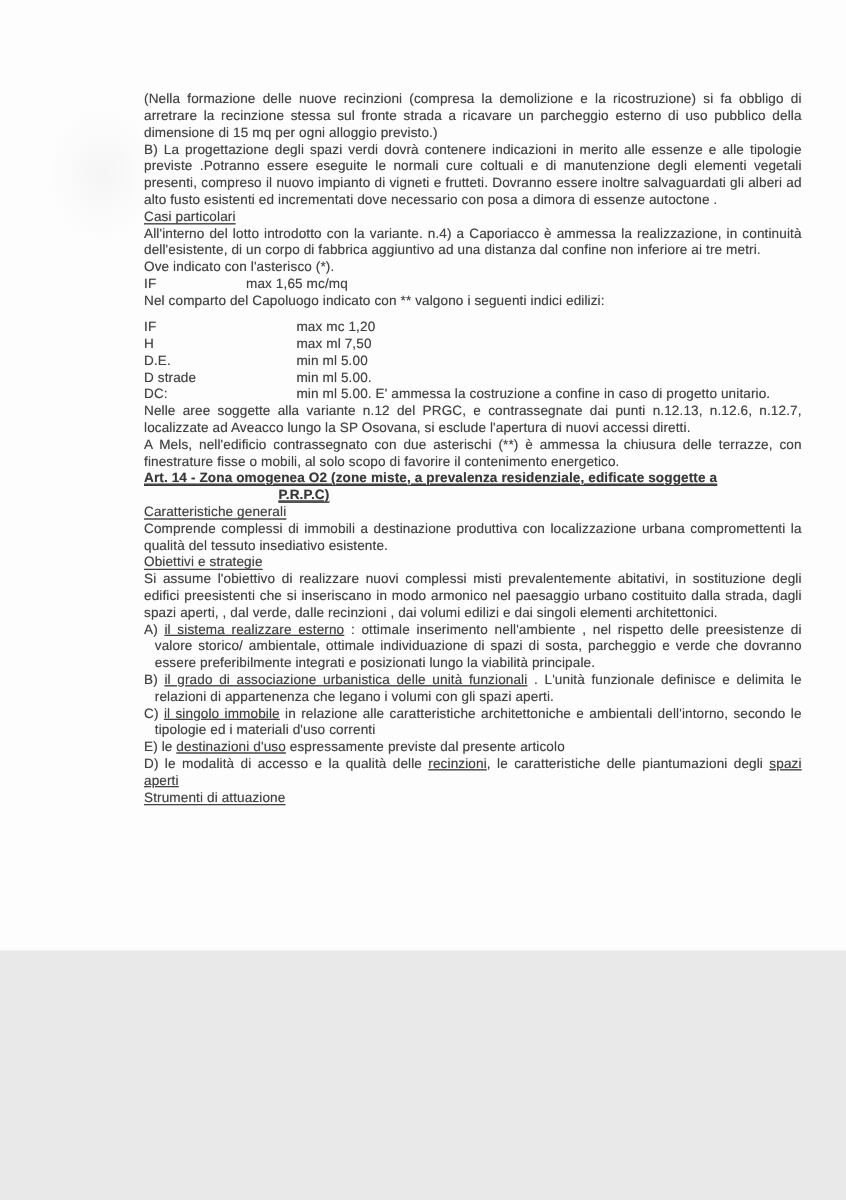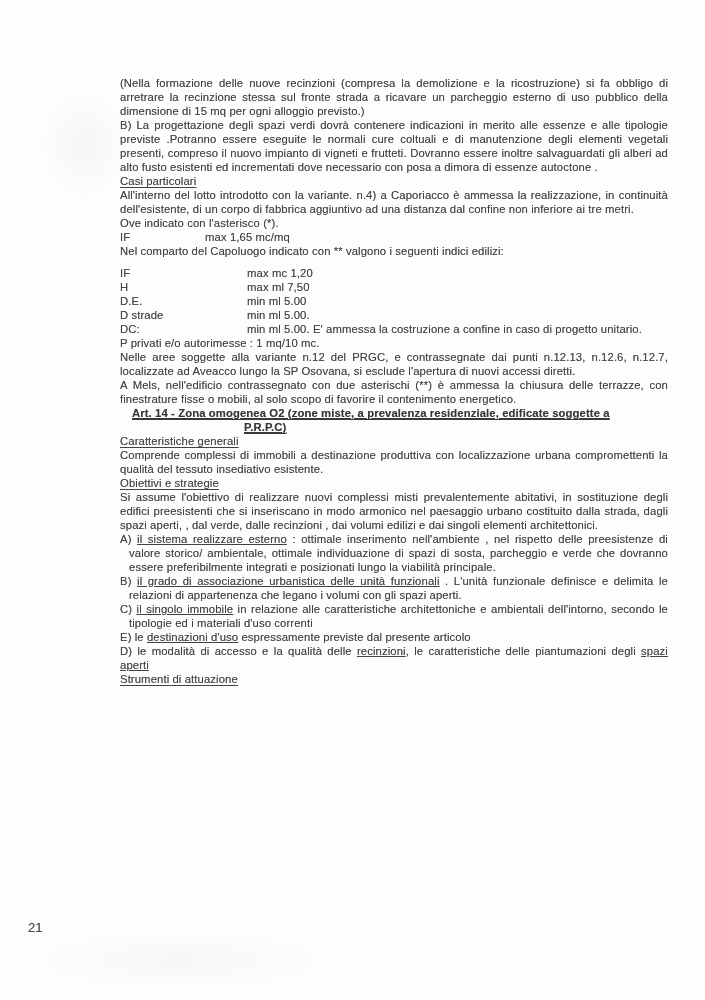--- a/index.html
+++ b/index.html
@@ -3,21 +3,21 @@
 <meta charset="utf-8">
 <style>
   html,body{margin:0;padding:0;}
   body{
     width:705px;height:1000px;
     background:#e9e9e9;
     font-family:"Liberation Sans", sans-serif;
   }
   .page{
     position:relative;
-    width:705px;height:1000px;
+    width:705px;height:792px;
     background:#fdfdfd;
     overflow:hidden;
     color:#424242;
   }
   .content{
     position:absolute;
     left:120px;top:76px;width:548px;
     font-size:11.3px;
     line-height:14px;
     letter-spacing:0.1px;
@@ -25,21 +25,21 @@
     text-shadow:0 0 0.6px rgba(70,70,70,0.5);
   }
   .content p{margin:0;}
   .u{text-decoration:underline;text-underline-offset:1px;}
   .heading{
     margin:0;
     text-decoration:underline;
     text-underline-offset:2px;
     text-align:left;
   }
-  .heading.bold{font-weight:bold;color:#383838;margin-left:12px;}
+  .heading.bold{font-weight:bold;color:#383838;}
   .mt7{margin-top:7px;}
   .mt8{margin-top:8px;}
   .mt10{margin-top:10px;}
   .mt11{margin-top:11px;}
   .mt12{margin-top:12px;}
   .mt13{margin-top:13px;}
   .mt14{margin-top:14px;}
   .mt16{margin-top:16px;}
   .trow{display:flex;text-align:left;}
   .tlabel{width:127px;flex-shrink:0;}
@@ -103,21 +103,20 @@
       <div class="trow">
         <span class="tlabel">D strade</span>
         <span class="tval">min ml 5.00.</span>
       </div>
       <div class="trow">
         <span class="tlabel">DC:</span>
         <span class="tval">min ml 5.00. E' ammessa la costruzione a confine in caso di progetto unitario.</span>
       </div>
     </div>
 
-    <p style="text-align:left">P privati e/o autorimesse : 1 mq/10 mc.</p>
     <p>Nelle aree soggette alla variante n.12 del PRGC, e contrassegnate dai punti n.12.13, n.12.6, n.12.7, localizzate ad Aveacco lungo la SP Osovana, si esclude l'apertura di nuovi accessi diretti.</p>
     <p>A Mels, nell'edificio contrassegnato con due asterischi (**) è ammessa la chiusura delle terrazze, con finestrature fisse o mobili, al solo scopo di favorire il contenimento energetico.</p>
 
     <p class="heading bold mt16"><span class="u">Art. 14 - Zona omogenea O2 (zone miste, a prevalenza residenziale, edificate soggette a</span><span class="u h2line2">P.R.P.C)</span></p>
 
     <p class="heading mt12">Caratteristiche generali</p>
     <p class="mt13">Comprende complessi di immobili a destinazione produttiva con localizzazione urbana compromettenti la qualità del tessuto insediativo esistente.</p>
 
     <p class="heading mt12">Obiettivi e strategie</p>
     <p class="mt11">Si assume l'obiettivo di realizzare nuovi complessi misti prevalentemente abitativi, in sostituzione degli edifici preesistenti che si inseriscano in modo armonico nel paesaggio urbano costituito dalla strada, dagli spazi aperti, , dal verde, dalle recinzioni , dai volumi edilizi e dai singoli elementi architettonici.</p>

